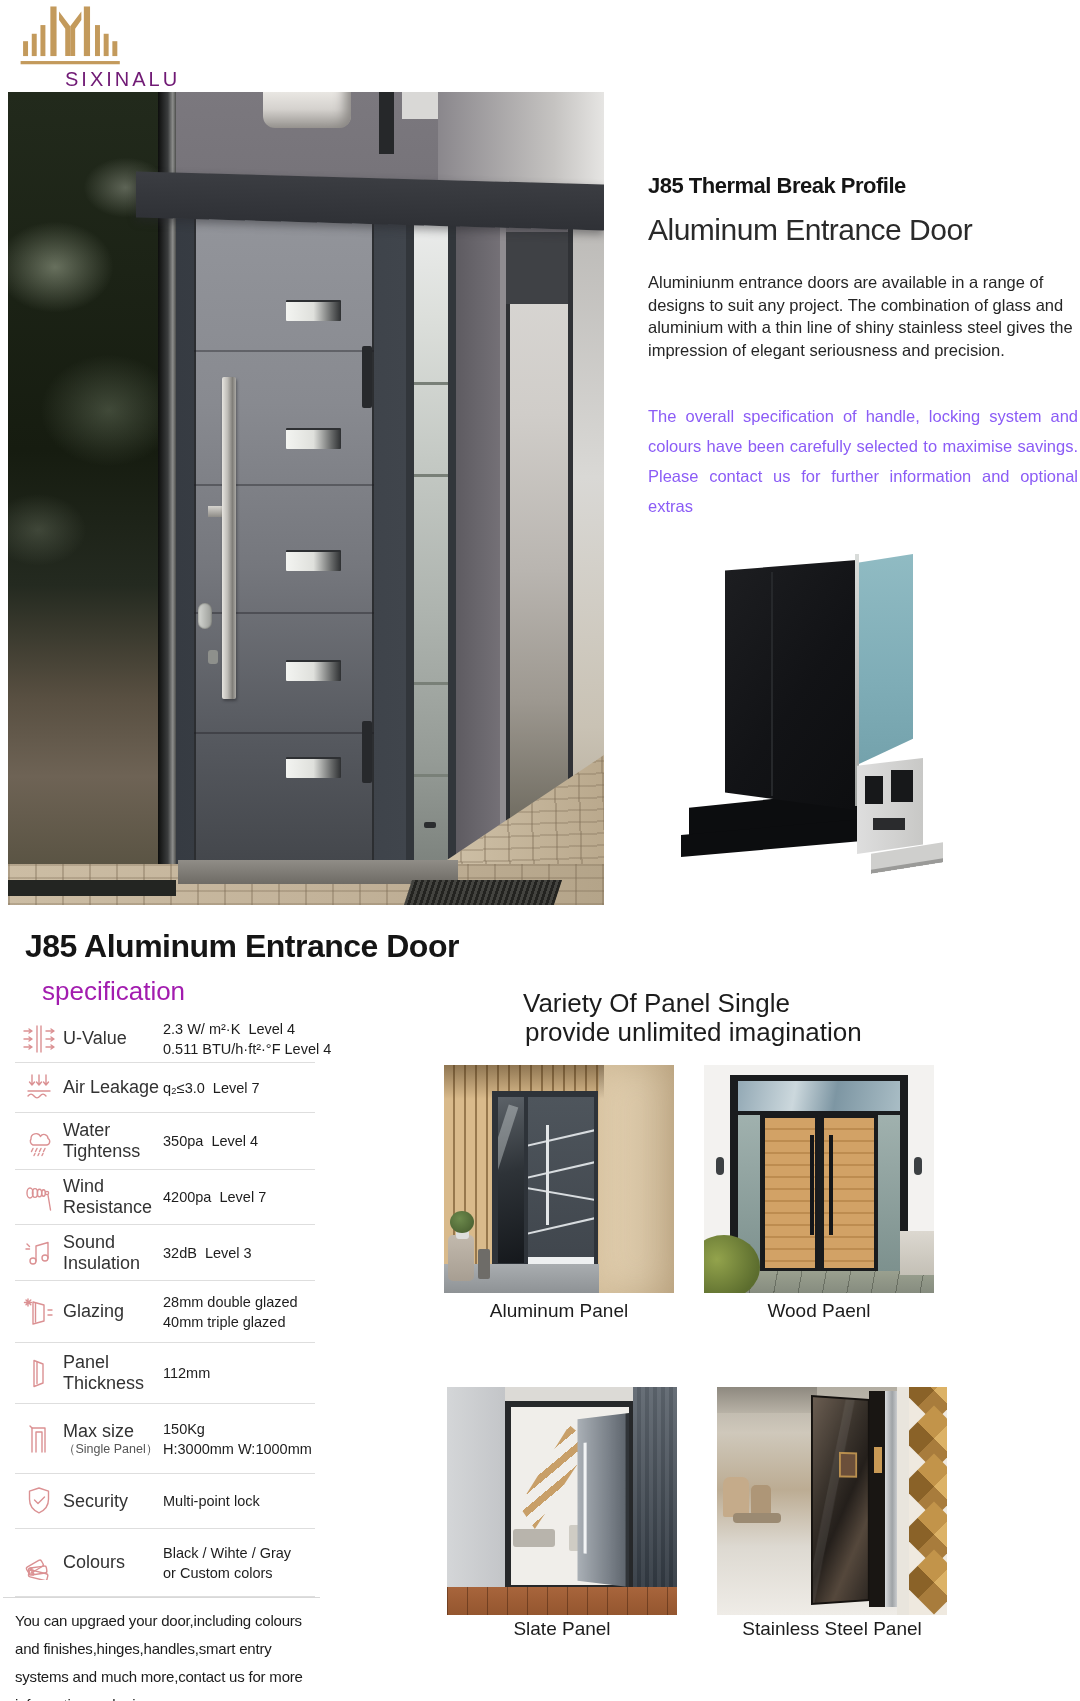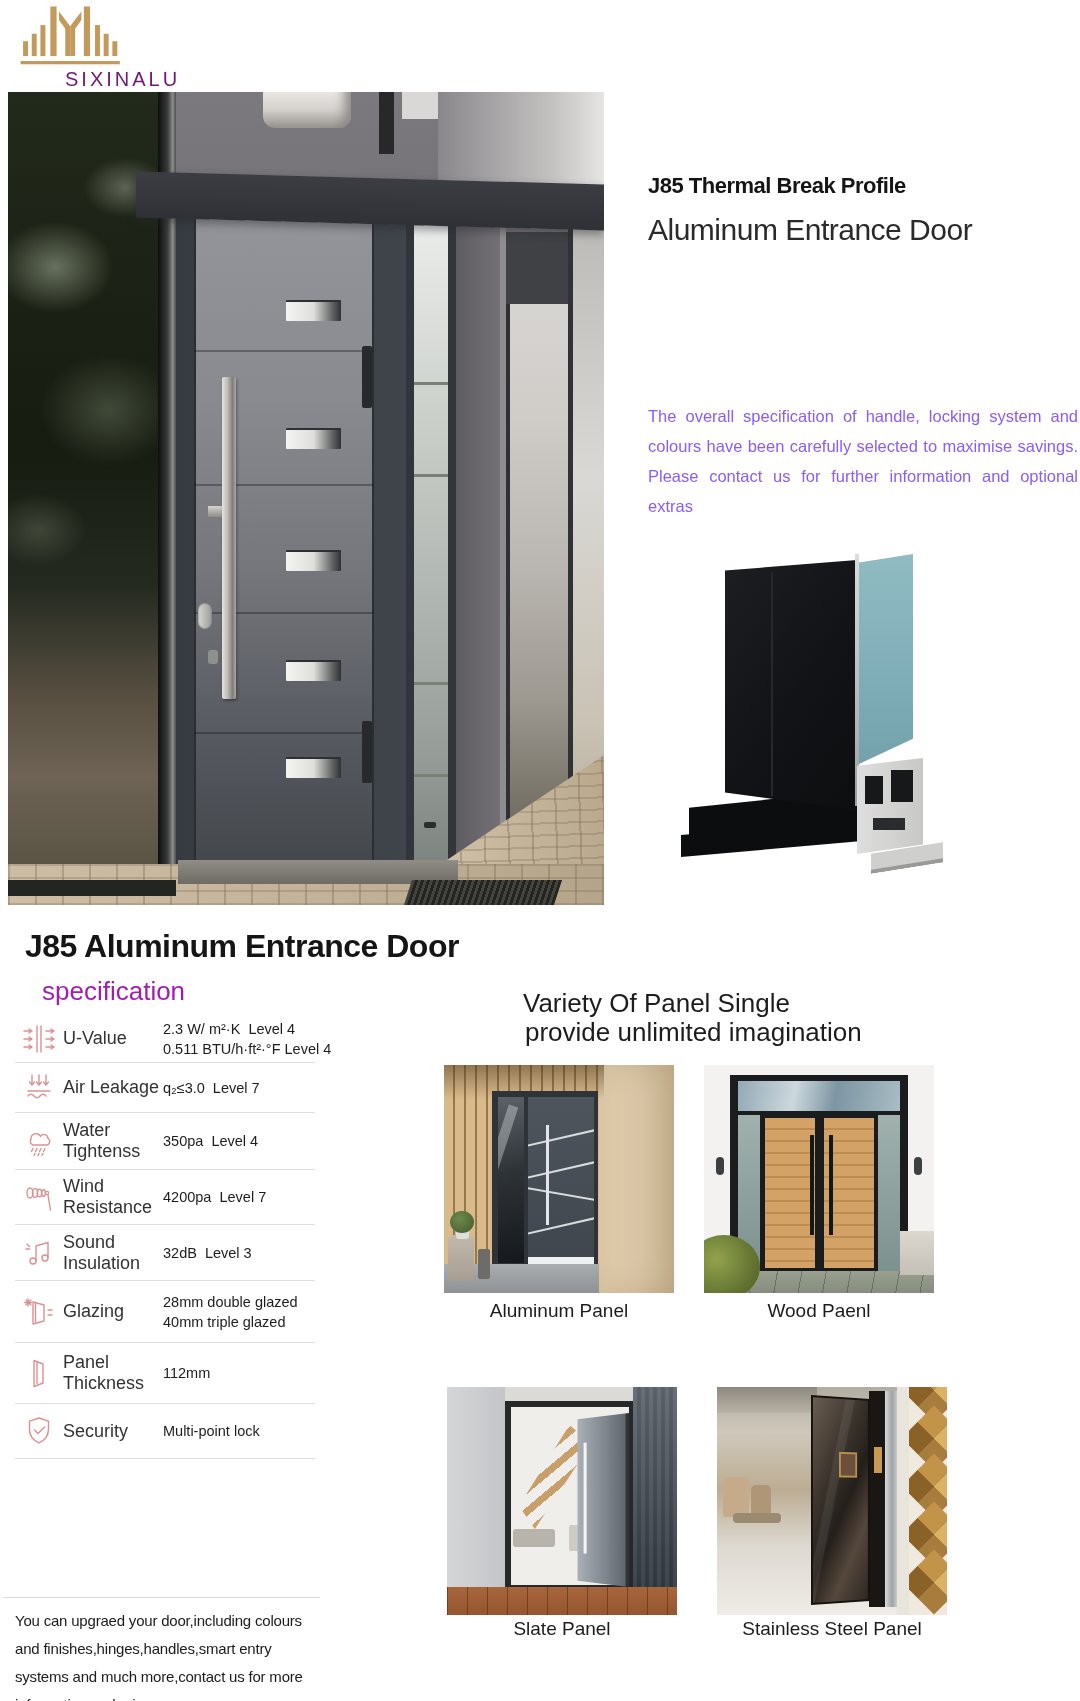--- a/index.html
+++ b/index.html
@@ -271,20 +271,21 @@
     <div class="abs ph-paving-wedge"></div>
     <div class="abs ph-paving"></div>
     <div class="abs ph-threshold"></div>
     <div class="abs ph-grate"></div>
     <div class="abs ph-left-sill"></div>
     <div class="abs ph-lintel"></div>
   </div>
 
   <div class="abs hero-title">J85 Thermal Break Profile</div>
   <div class="abs hero-subtitle">Aluminum Entrance Door</div>
+  <div class="abs hero-p1">Aluminiunm entrance doors are available in a range of designs to suit any project. The combination of glass and aluminium with a thin line of shiny stainless steel gives the impression of elegant seriousness and precision.</div>
   <div class="abs hero-p2">The overall specification of handle, locking system and colours have been carefully selected to maximise savings. Please contact us for further information and optional extras</div>
 
   <div class="abs profile">
     <div class="abs pr-base"></div>
     <div class="abs pr-base2"></div>
     <div class="abs pr-front"></div>
     <div class="abs pr-seam"></div>
     <div class="abs pr-edge"></div>
     <div class="abs pr-glass"></div>
     <div class="abs pr-ext">
@@ -392,32 +393,70 @@
       <div class="spec-ic">
         <svg width="34" height="34" viewBox="0 0 34 34">
           <path d="M12 4.5 l9 3.5 v19 l-9 3.5 z"></path>
             <path d="M15 5.8 v21.6"></path>
         </svg>
       </div>
       <div class="spec-lab">Panel Thickness</div>
       <div class="spec-val"><div>112mm</div></div>
     </div>
 
+    <div class="spec-row" style="height:70px">
+      <div class="spec-ic">
+        <svg width="34" height="34" viewBox="0 0 34 34">
+          <path d="M10 30 V6 h13 v24"></path>
+            <path d="M14 30 V10 h6 v20"></path>
+            <path d="M10 6 l-2 -2"></path>
+        </svg>
+      </div>
+      <div class="spec-lab">
+        <div>Max size</div>
+        <div class="spec-sublab">（Single Panel）</div>
+      </div>
+      <div class="spec-val">
+        <div>150Kg</div><div>H:3000mm W:1000mm</div>
+      </div>
+    </div>
 
     <div class="spec-row" style="height:55px">
       <div class="spec-ic">
         <svg width="34" height="34" viewBox="0 0 34 34">
           <path d="M17 4 l9.5 3.2 v8 c0 7 -4.2 11.3 -9.5 13.6 c-5.3 -2.3 -9.5 -6.6 -9.5 -13.6 v-8 z"></path>
           <path d="M12.5 16 l3.5 3.5 l6.5 -6.5"></path>
         </svg>
       </div>
       <div class="spec-lab">Security</div>
       <div class="spec-val"><div>Multi-point lock</div></div>
     </div>
 
+    <div class="spec-row" style="height:68px">
+      <div class="spec-ic">
+        <svg width="34" height="34" viewBox="0 0 34 34">
+          <g transform="rotate(-30 9 27)">
+              <rect x="7" y="20" width="17" height="7" rx="2"></rect>
+              <circle cx="11" cy="23.5" r="1"></circle>
+            </g>
+          <g transform="rotate(-8 9 27)">
+              <rect x="7" y="22" width="18" height="7" rx="2"></rect>
+              <circle cx="11" cy="25.5" r="1"></circle>
+            </g>
+          <g transform="rotate(14 9 27)">
+              <rect x="7" y="24" width="19" height="7" rx="2"></rect>
+              <circle cx="11" cy="27.5" r="1"></circle>
+            </g>
+        </svg>
+      </div>
+      <div class="spec-lab">Colours</div>
+      <div class="spec-val">
+        <div>Black / Wihte / Gray</div><div>or Custom colors</div>
+      </div>
+    </div>
   </div>
 
   <div class="abs note">You can upgraed your door,including colours and finishes,hinges,handles,smart entry systems and much more,contact us for more information and prices.</div>
 
   <div class="abs pan-h1">Variety Of Panel Single</div>
   <div class="abs pan-h2">provide unlimited imagination</div>
 
   <div class="pimg art-alu" style="left:444px;top:1065px">
     <div class="abs alu-col"></div>
     <div class="abs alu-shadow"></div>

